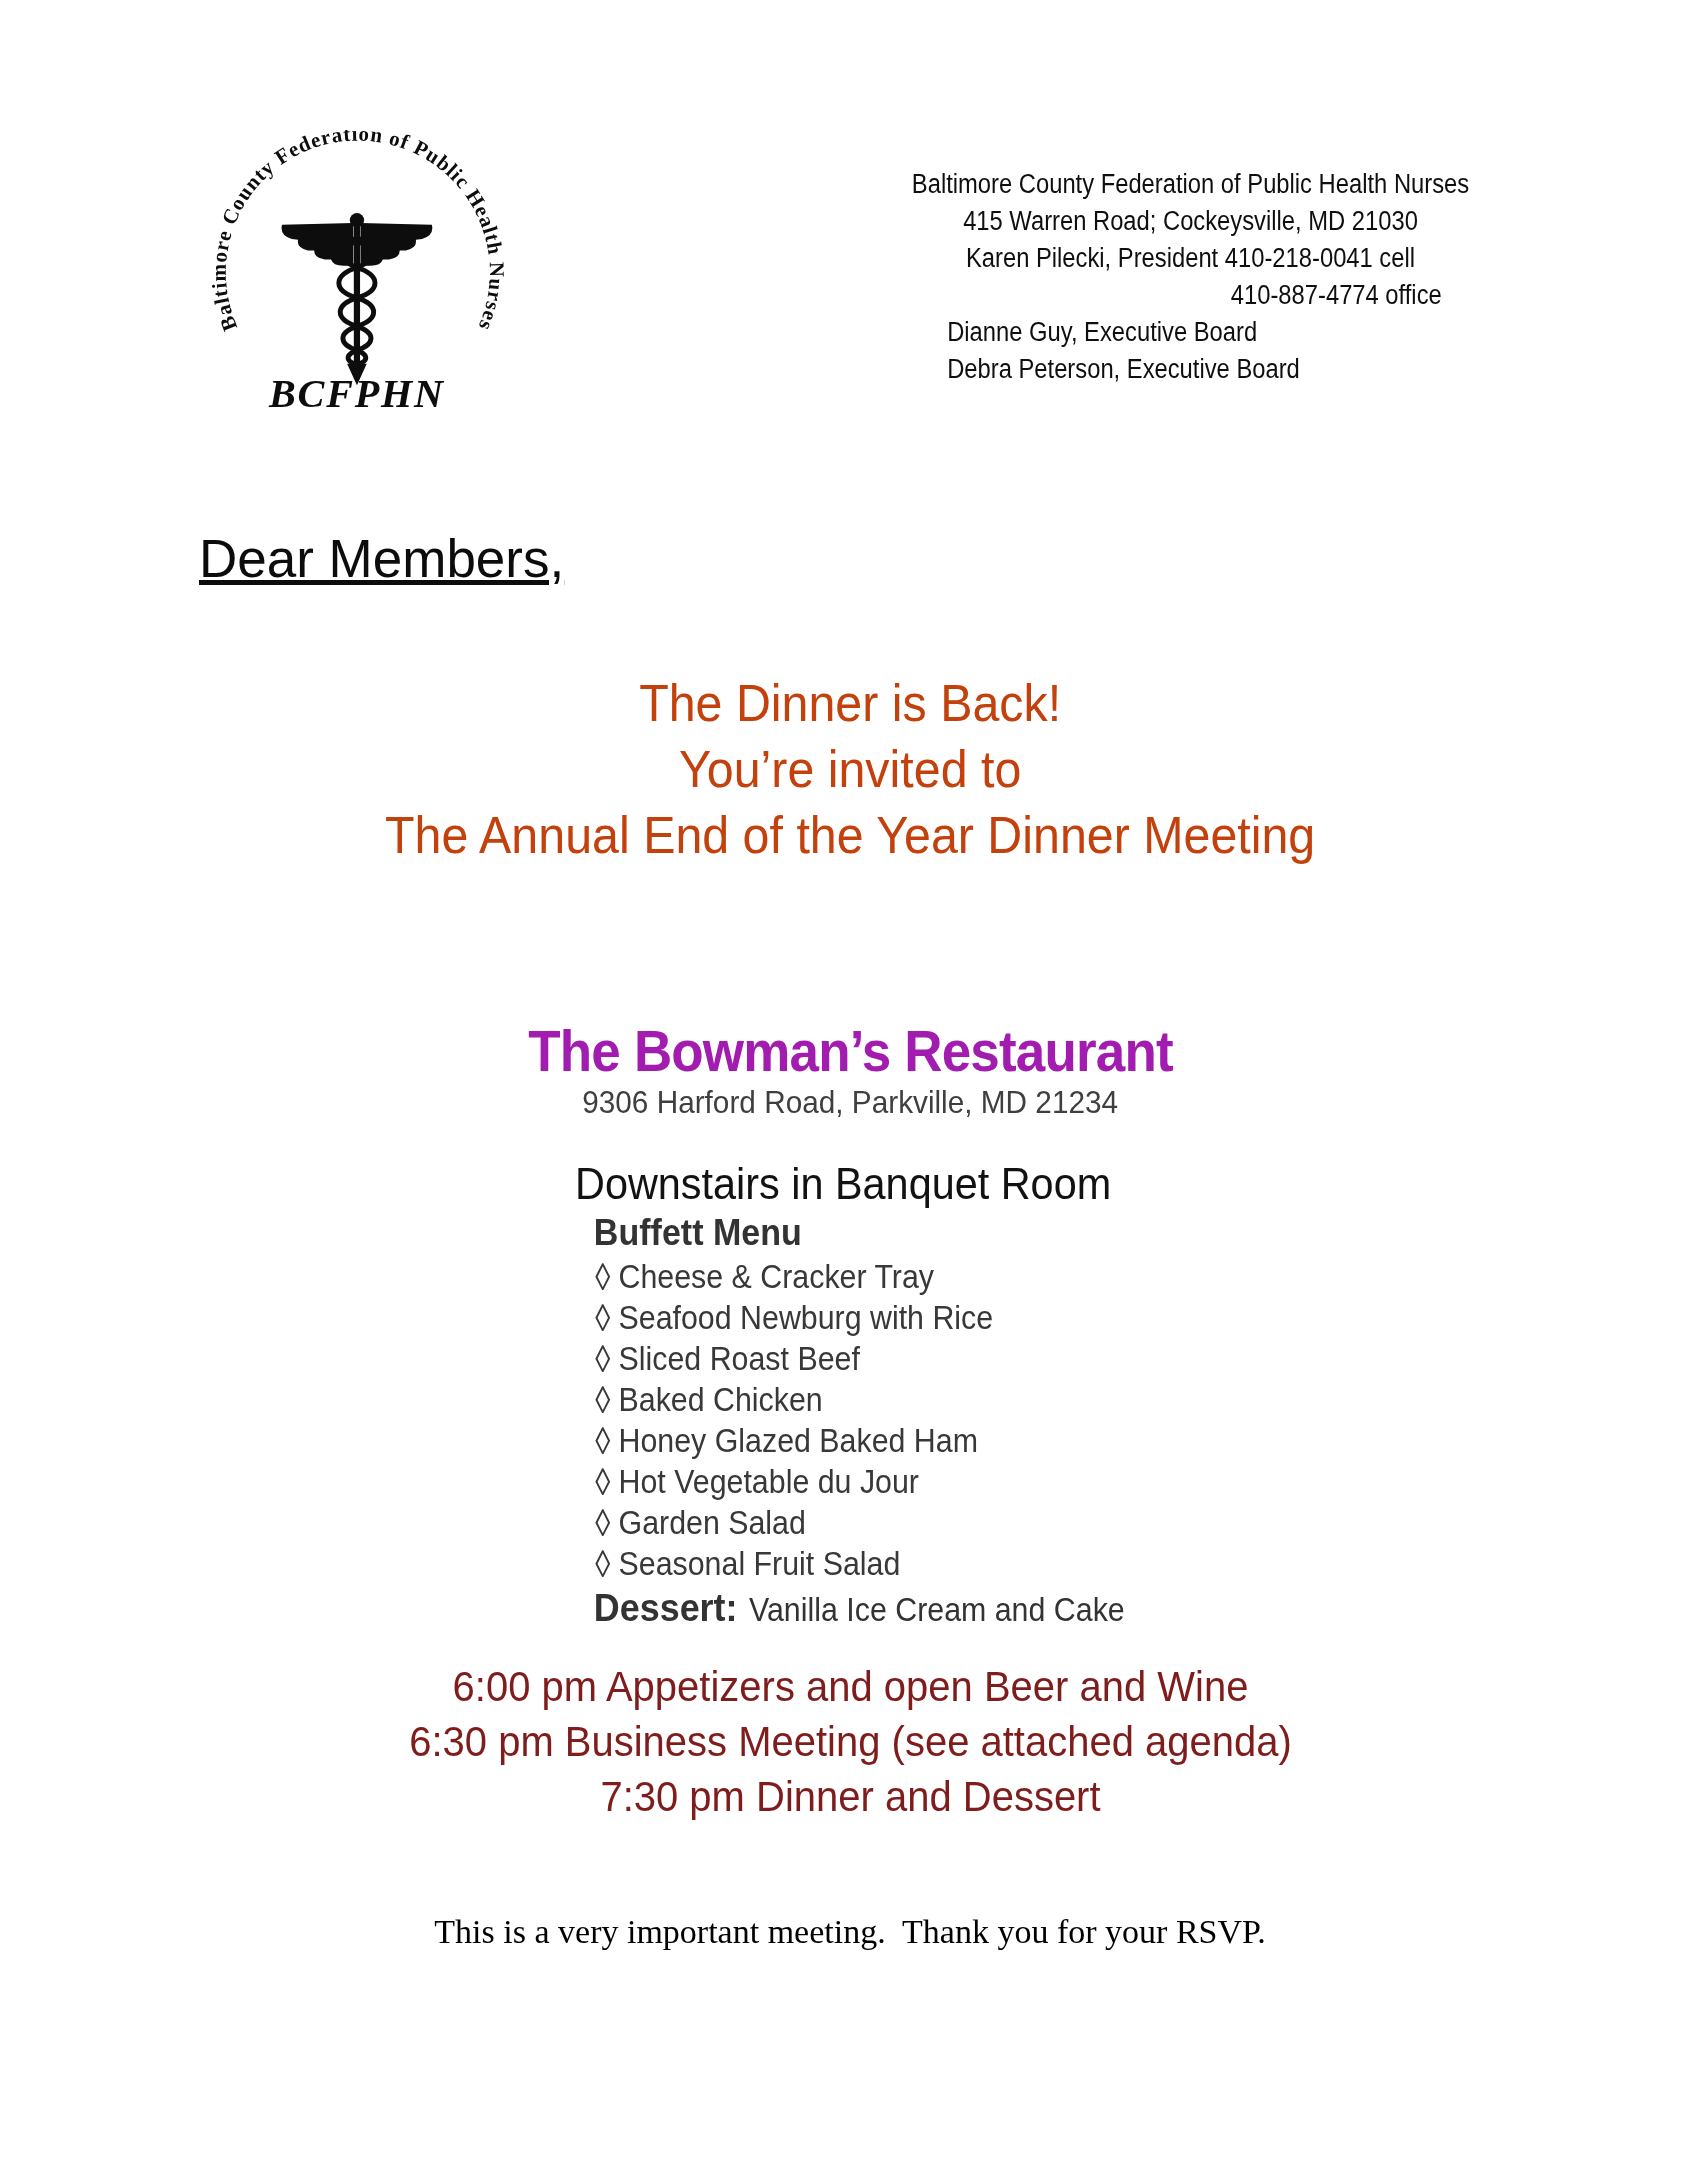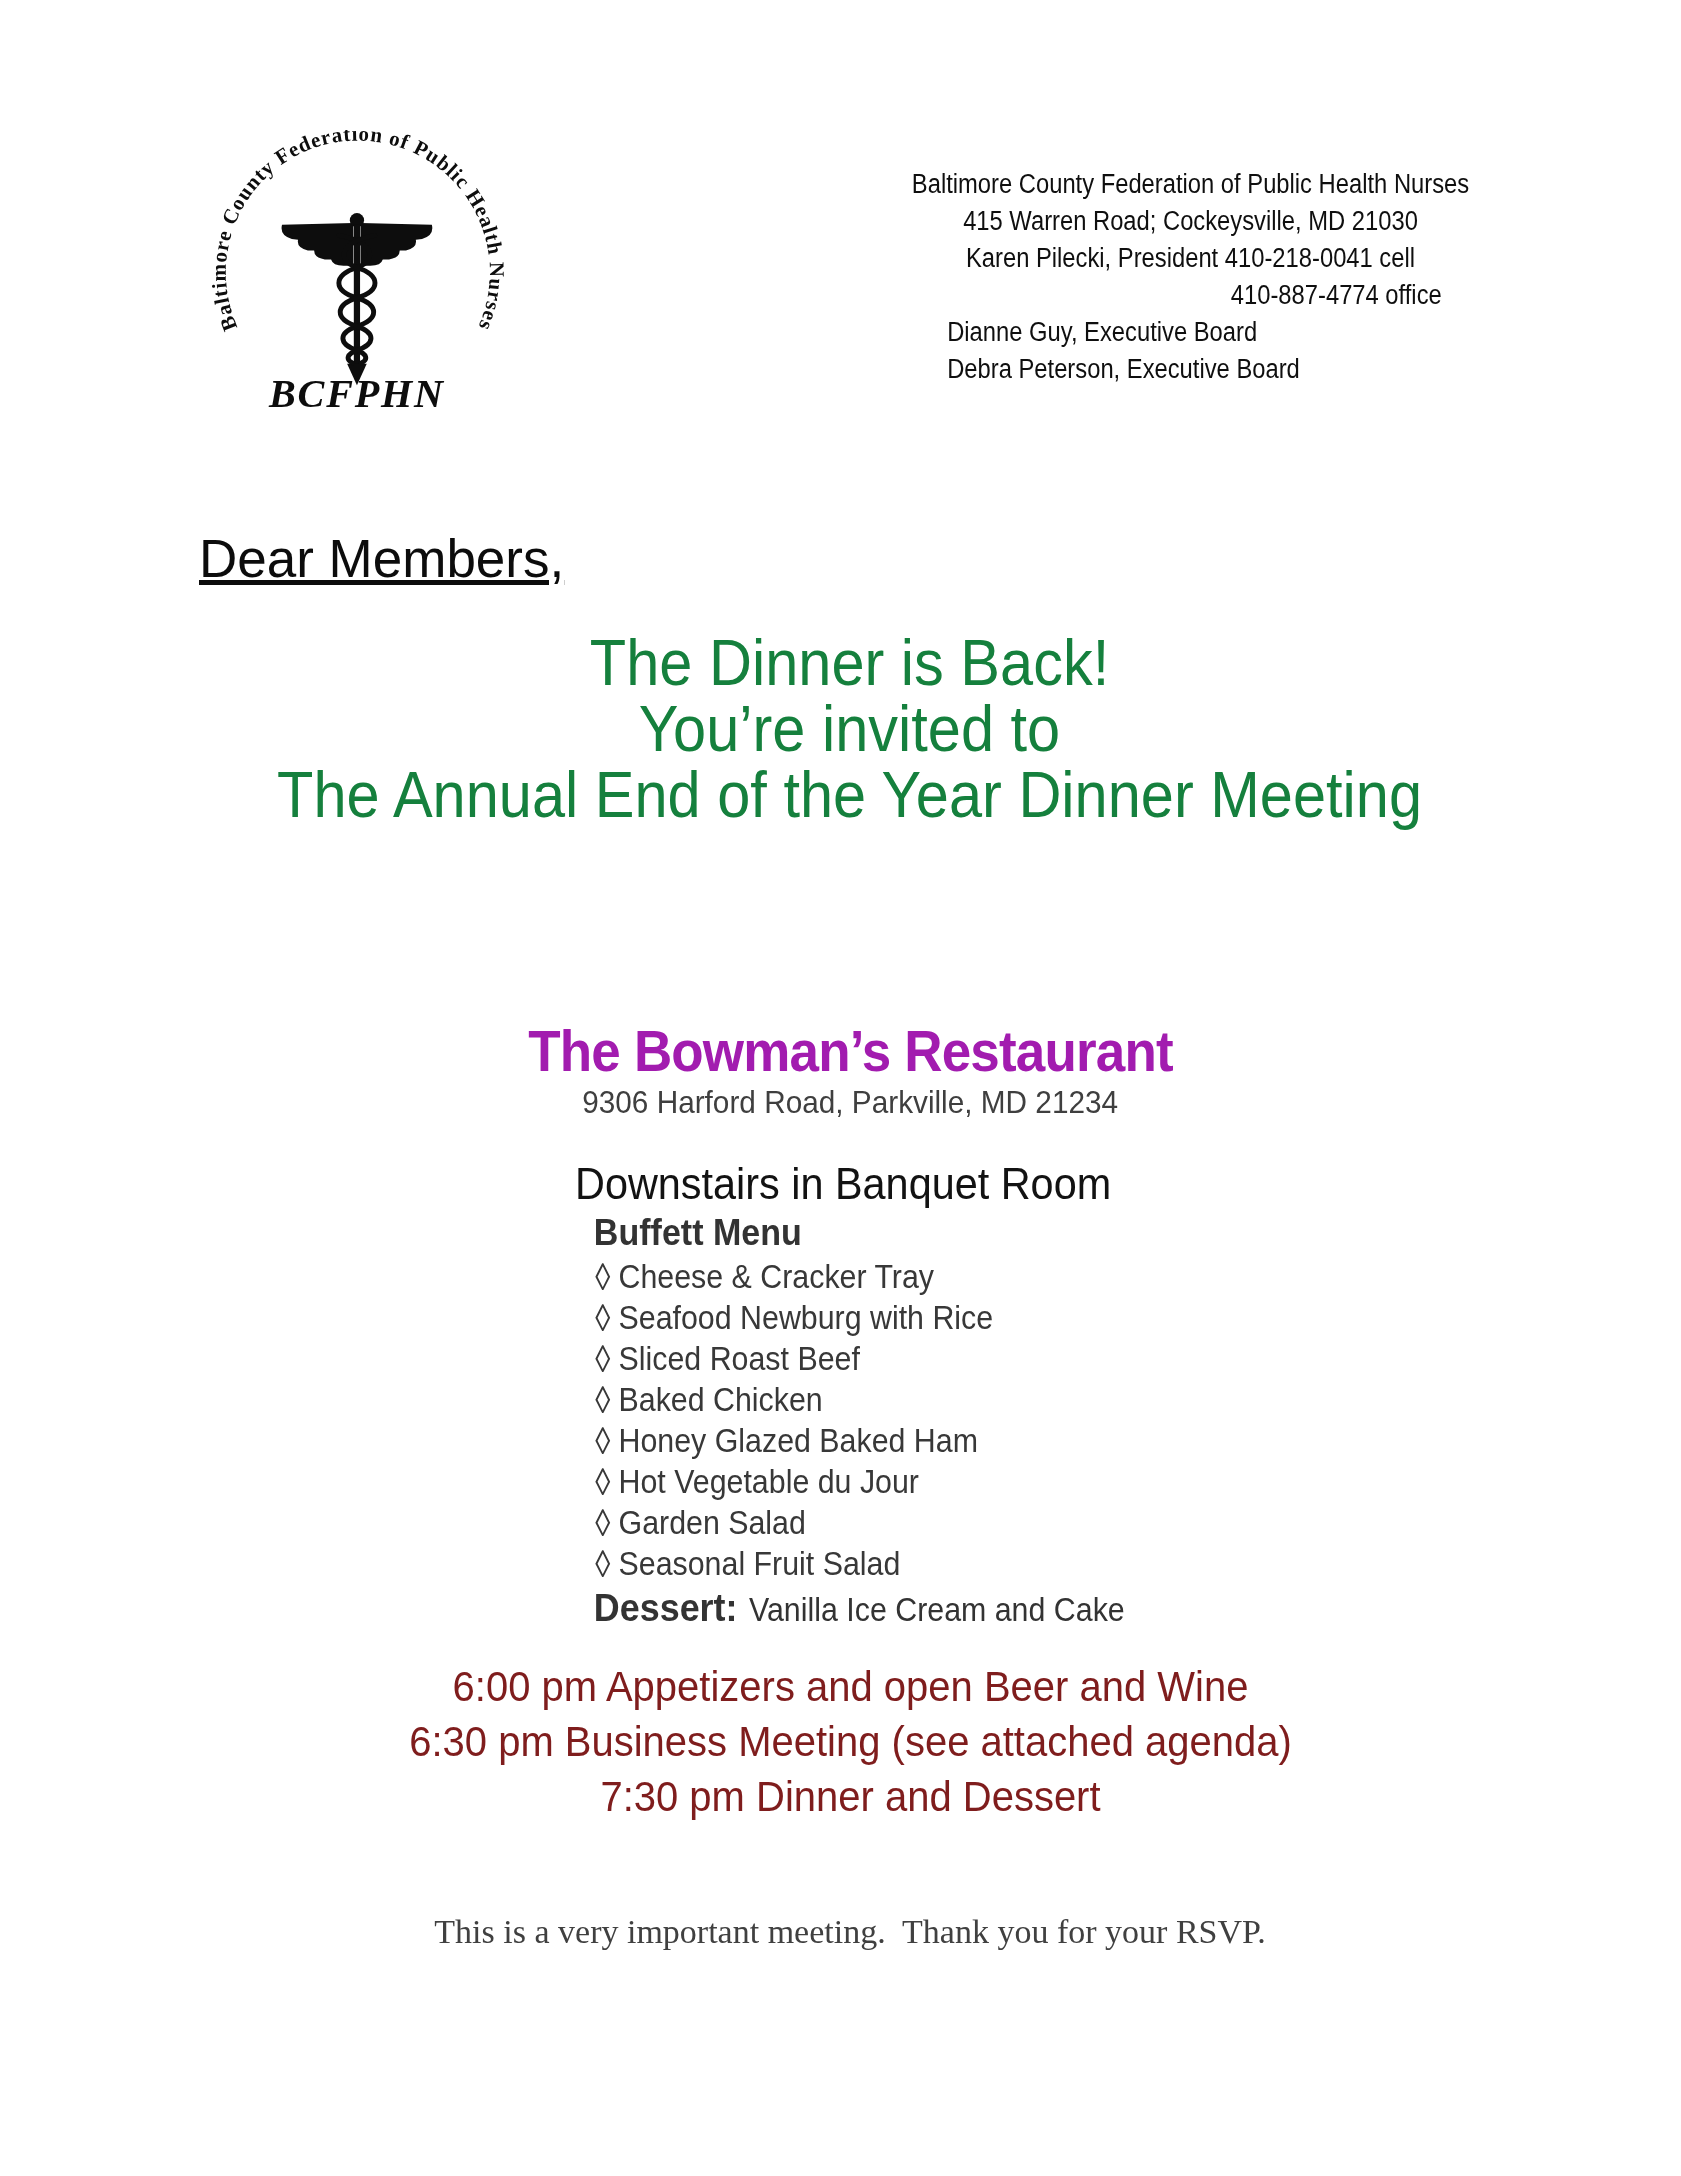--- a/index.html
+++ b/index.html
@@ -24,21 +24,21 @@
     white-space:nowrap;
   }
   .contact .c-center { text-align:center; }
   .contact .c-office { text-align:right; padding-right:53px; }
   .contact .c-left   { text-align:left; padding-left:62px; }
   
   .salutation { position:absolute; left:199px; top:528px; font-size:53px; color:#0c0c0c;text-decoration:underline; }
   
   .center-wrap { position:absolute; left:27px; width:1646px; text-align:center; }
   .squeeze { display:inline-block; transform:scaleX(0.93); transform-origin:50% 0; white-space:nowrap; }
-  .title-block { top:630px; font-size:64px; line-height:66px; color:#15803d; }
+  .title-block { top:670px; font-size:52px; line-height:66px; color:#c2410c; }
   .datetime-block { top:879px; font-size:45px; line-height:56px; color:#0c0c0c; }
   .venue-name { top:1019px; font-size:57px; line-height:64px; font-weight:bold; letter-spacing:-0.9px; color:#a21caf; }
   .venue-address { top:1084px; font-size:32px; line-height:36px; color:#3f3f3f; }
   
   .menu-block {
     position:absolute; left:575px; top:1158px; width:802px;
     transform:scaleX(0.92); transform-origin:0 0; white-space:nowrap;
   }
   .downstairs { font-size:45px; line-height:52px; color:#121212; }
   .buffett    { font-size:37px; line-height:46px; font-weight:bold; color:#333; margin-left:20.5px; }
@@ -46,21 +46,21 @@
   .menu-list li { font-size:33px; line-height:41px; color:#383838; }
   .menu-list .bullet { display:inline-block; margin-right:9px; transform:scaleY(1.15); }
   .dessert-line { font-size:33px; line-height:48px; color:#333; margin-left:20.5px; }
   .dessert-line .dessert-label { font-weight:bold; font-size:39px; margin-right:12.5px; }
   
   .schedule-block { top:1659px; font-size:43px; line-height:55px; color:#7f1d1d; }
   
   .rsvp-block { top:1859px; font-size:40px; line-height:55px; color:#050505; }
   .rsvp-bold { font-weight:bold; font-size:42px; }
   .rsvp-email { border-bottom:3.6px solid #000; padding-bottom:0.9px; cursor:pointer; }
-  .note-block { top:1909px; font-family:"Liberation Serif", serif; font-size:34px; line-height:46px; color:#404040; white-space:pre-wrap; }
+  .note-block { top:1909px; font-family:"Liberation Serif", serif; font-size:34px; line-height:46px; color:#000000; white-space:pre-wrap; }
 </style>
 </head>
 <body>
 
 <div class="page">
 
   <svg class="logo" viewBox="0 0 342 326" aria-hidden="true">
     <defs>
       <path id="arcPath" d="M 34 222.5 A 148 148 0 1 1 302 222.5" fill="none"></path>
     </defs>

